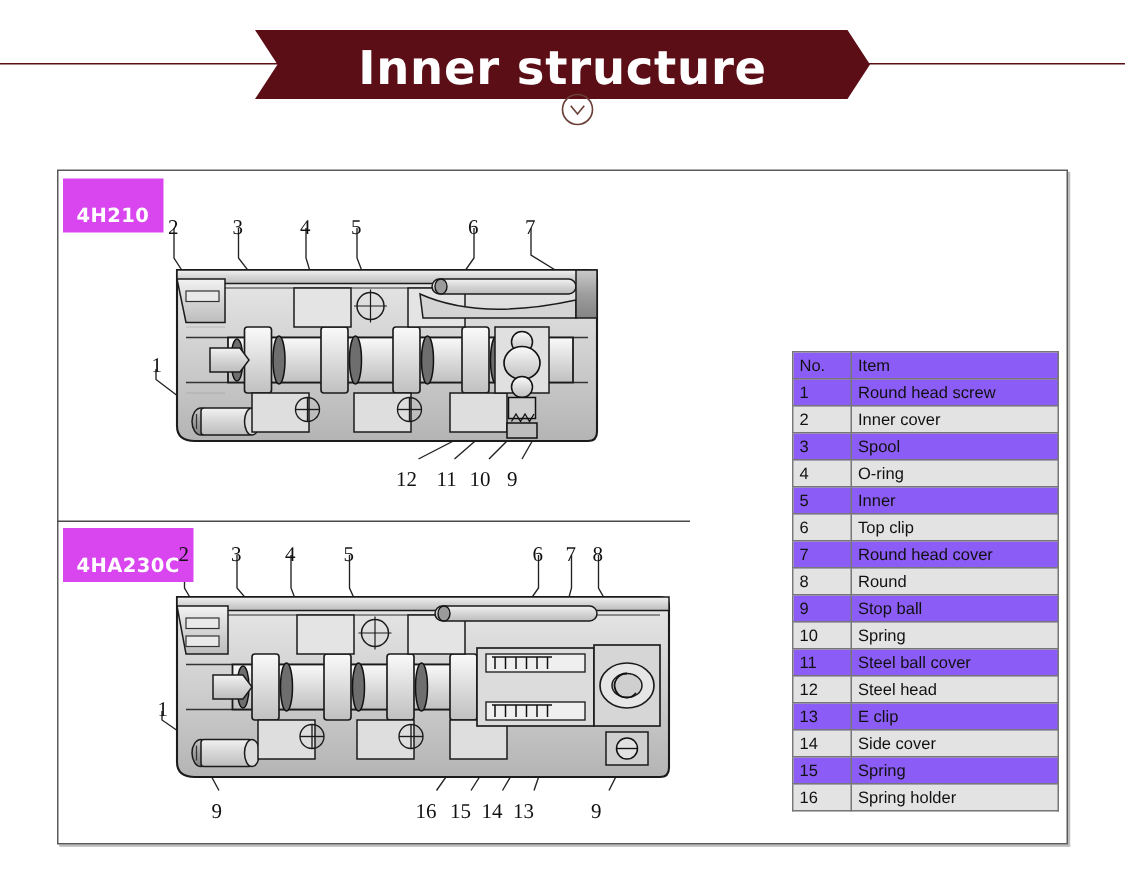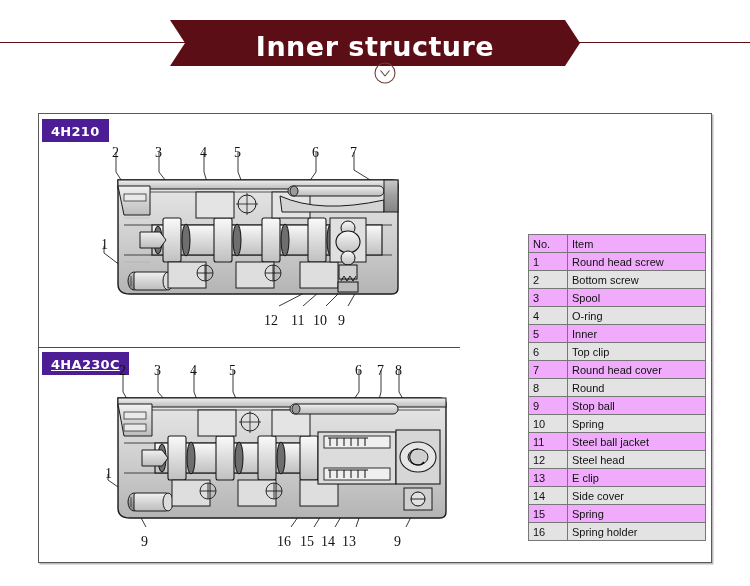--- a/index.html
+++ b/index.html
@@ -8,54 +8,54 @@
     font-family:"Liberation Sans",sans-serif;
     position:relative;overflow:hidden;
   }
   
   #banner-wrap{position:absolute;left:0;top:10px;width:750px;height:46px;}
   #banner-line{position:absolute;left:0;top:32px;width:750px;height:1px;background:#5c0e16;}
   #banner-shape{position:absolute;left:170px;top:10px;width:410px;height:46px;}
   #banner-title{
     position:absolute;left:170px;top:10px;width:410px;height:52px;
     display:flex;align-items:center;justify-content:center;
-    color:#ffffff;font-size:27px;font-weight:bold;letter-spacing:.5px;
+    color:#ffffff;font-size:31px;font-weight:bold;letter-spacing:.5px;
     font-family:"DejaVu Sans",sans-serif;
   }
   
   #chev{position:absolute;left:374px;top:62px;width:22px;height:22px;}
   
   #frame{
     position:absolute;left:38px;top:113px;width:674px;height:450px;
     border:1px solid #5a5a5a;box-sizing:border-box;background:#fff;
     box-shadow:1.5px 1.5px 0 #bbb;
   }
   #divider{position:absolute;left:38px;top:347px;width:422px;height:1px;background:#4a4a4a;}
   
   .badge{
-    position:absolute;background:#4c1d95;color:#fff;font-weight:bold;
-    font-size:13px;padding:6px 9px 4px 9px;line-height:1;
+    position:absolute;background:#d946ef;color:#fff;font-weight:bold;
+    font-size:13px;padding:19px 9px 4px 9px;line-height:1;
     font-family:"DejaVu Sans",sans-serif;letter-spacing:.3px;
   }
   #badge1{left:42px;top:119px;}
-  #badge2{left:42px;top:352px;text-decoration:underline;}
+  #badge2{left:42px;top:352px;}
   
   .callout{
     position:absolute;font-size:14px;color:#111;
     font-family:"Liberation Serif",serif;
   }
   
   #parts-table{
     position:absolute;left:528px;top:234px;width:178px;
     border-collapse:collapse;font-size:11px;color:#111;
     font-family:"Liberation Sans",sans-serif;
   }
   #parts-table td{
     border:1px solid #777;padding:1px 4px;height:15px;line-height:14px;
-    background:#f0abfc;
+    background:#8b5cf6;
   }
   #parts-table tr.alt td{background:#e3e3e3;}
   #parts-table td.no{width:30px;}
   
   .dwg{position:absolute;left:0;top:0;}
 </style>
 </head>
 <body>
 
 <div id="banner-wrap">
@@ -356,21 +356,21 @@
       <tr>
         <td class="no">No.</td>
         <td>Item</td>
       </tr>
       <tr>
         <td class="no">1</td>
         <td>Round head screw</td>
       </tr>
       <tr class="alt">
         <td class="no">2</td>
-        <td>Bottom screw</td>
+        <td>Inner cover</td>
       </tr>
       <tr>
         <td class="no">3</td>
         <td>Spool</td>
       </tr>
       <tr class="alt">
         <td class="no">4</td>
         <td>O-ring</td>
       </tr>
       <tr>
@@ -392,21 +392,21 @@
       <tr>
         <td class="no">9</td>
         <td>Stop ball</td>
       </tr>
       <tr class="alt">
         <td class="no">10</td>
         <td>Spring</td>
       </tr>
       <tr>
         <td class="no">11</td>
-        <td>Steel ball jacket</td>
+        <td>Steel ball cover</td>
       </tr>
       <tr class="alt">
         <td class="no">12</td>
         <td>Steel head</td>
       </tr>
       <tr>
         <td class="no">13</td>
         <td>E clip</td>
       </tr>
       <tr class="alt">

